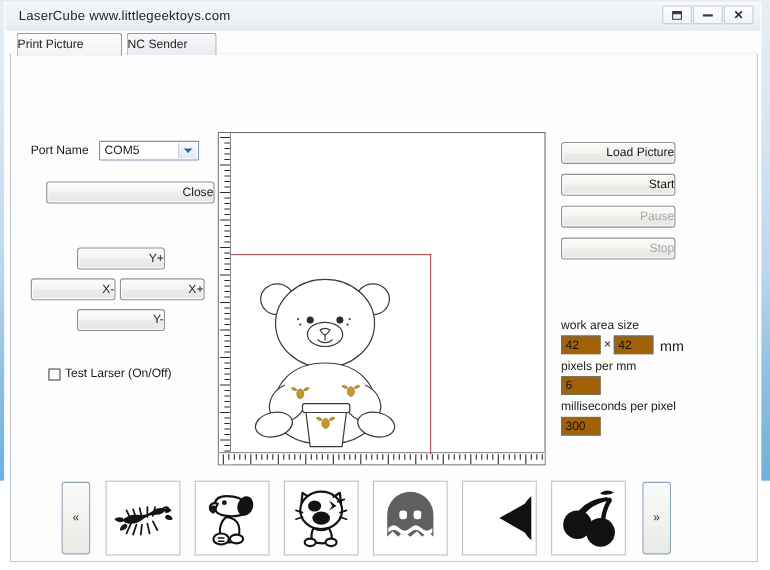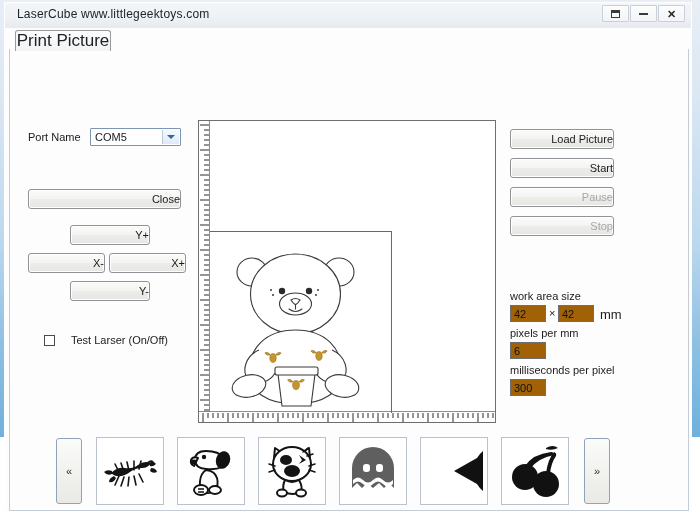--- a/index.html
+++ b/index.html
@@ -50,22 +50,22 @@
     font-family:"Liberation Sans",sans-serif;}
   
   #tabstrip{
     position:absolute;left:4px;top:27px;width:680px;height:20px;
   }
   #tab-underline{
     position:absolute;left:0;top:19px;width:680px;height:1px;background:#8e8e8e;
   }
   .tab{
     position:absolute;top:0;height:20px;box-sizing:border-box;
-    display:flex;align-items:center;justify-content:center;
-    font-size:17px;color:#222;
+    display:flex;align-items:center;justify-content:flex-start;
+    font-size:11px;color:#222;
     border:1px solid #9a9a9a;border-bottom:none;
     border-radius:3px 3px 0 0;
   }
   #tab-print{
     left:6px;width:96px;
     background:linear-gradient(180deg,#fbfcfd 0%,#f1f3f6 100%);
     border-color:#9a9a9a;
     z-index:3;height:21px;
   }
   #tab-nc{
@@ -99,26 +99,26 @@
   #port-arrowbox{
     position:absolute;right:1px;top:1px;width:16px;height:14px;
     background:linear-gradient(180deg,#f5f9fd 0%,#dfeaf6 100%);
     border-left:1px solid #b8c9dc;
     display:flex;align-items:center;justify-content:center;
   }
   .chev-down{
     width:0;height:0;border-left:4px solid transparent;border-right:4px solid transparent;
     border-top:4px solid #31679e;
   }
-  #btn-close-port{left:18px;top:116px;width:153px;height:20px;margin-top:24px;}
+  #btn-close-port{left:32px;top:116px;width:153px;height:20px;}
   #btn-yplus{left:60px;top:176px;width:80px;height:20px;}
   #btn-xminus{left:18px;top:204px;width:77px;height:20px;}
   #btn-xplus{left:99px;top:204px;width:77px;height:20px;}
   #btn-yminus{left:60px;top:232px;width:80px;height:20px;}
-  #chk-test-row{position:absolute;left:34px;top:285px;display:flex;align-items:center;gap:16px;}
+  #chk-test-row{position:absolute;left:34px;top:285px;display:flex;align-items:center;gap:4px;}
   #chk-test-box{
     width:11px;height:11px;box-sizing:border-box;
     border:1px solid #4a4a4a;background:#ffffff;
   }
   #chk-test-label{font-size:11px;}
   
   #canvas-panel{
     position:absolute;left:188px;top:71px;width:298px;height:303px;
     background:#ffffff;border:1px solid #6f6f6f;box-sizing:border-box;
   }
@@ -196,20 +196,23 @@
     </div>
     <div class="winbtn" id="btn-close">
       <span class="glyph-close">✕</span>
     </div>
   </div>
 
   <div id="tabstrip">
     <div id="tab-underline"></div>
     <div class="tab" id="tab-print">
       <span>Print Picture</span>
+    </div>
+    <div class="tab" id="tab-nc">
+      <span>NC Sender</span>
     </div>
   </div>
 
   <div id="content">
 
     <div id="lbl-port">Port Name</div>
 
     <div id="port-select">
       <span id="port-value">COM5</span>
       <span id="port-arrowbox">

